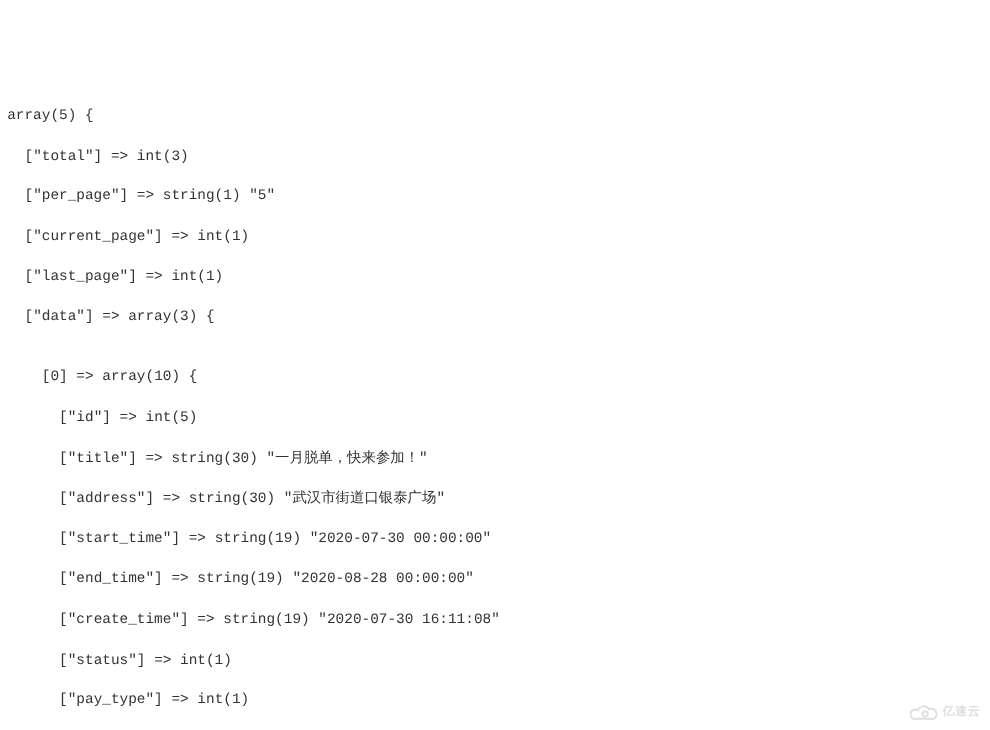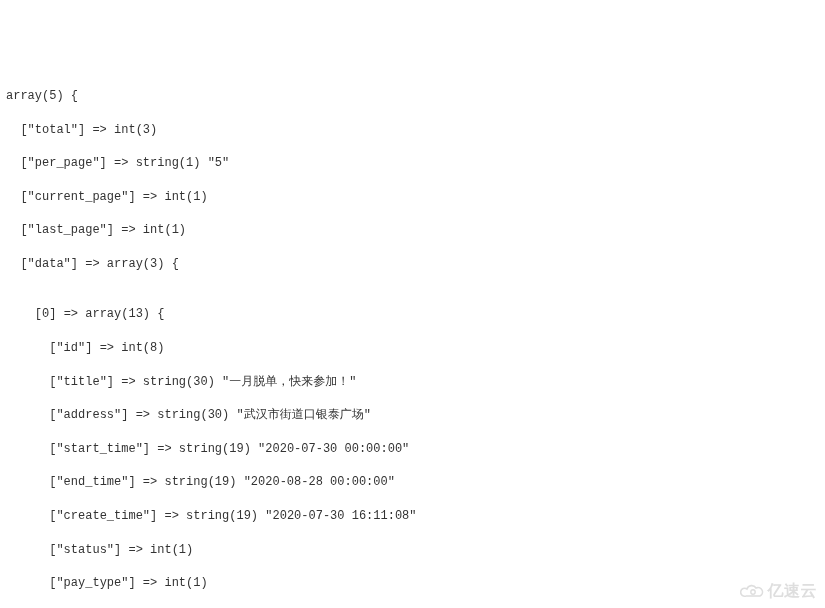--- a/index.html
+++ b/index.html
@@ -11,21 +11,21 @@
       color: #333;
       background: #fff;
       white-space: pre;
     }
     .line { display: block; }
     .watermark {
       position: fixed;
       right: 8px;
       bottom: 6px;
       font-family: Arial, sans-serif;
-      font-size: 16px;
+      font-size: 10px;
       color: #d0d0d0;
       font-weight: 600;
       letter-spacing: 0.5px;
       opacity: 0.7;
       display: flex;
       align-items: center;
       gap: 2px;
     }
     .watermark svg { display: inline-block; }
   </style>
@@ -35,22 +35,22 @@
 
 
 <div>
 <span class="line">array(5) {</span>
 <span class="line">  <span>["total"]</span> <span>=&gt;</span> <span>int(3)</span></span>
 <span class="line">  <span>["per_page"]</span> <span>=&gt;</span> <span>string(1) "5"</span></span>
 <span class="line">  <span>["current_page"]</span> <span>=&gt;</span> <span>int(1)</span></span>
 <span class="line">  <span>["last_page"]</span> <span>=&gt;</span> <span>int(1)</span></span>
 <span class="line">  <span>["data"]</span> <span>=&gt;</span> <span>array(3) {</span></span>
 
-<span class="line">    <span>[0]</span> <span>=&gt;</span> <span>array(13) {</span></span>
-<span class="line">      <span>["id"]</span> <span>=&gt;</span> <span>int(8)</span></span>
+<span class="line">    <span>[0]</span> <span>=&gt;</span> <span>array(10) {</span></span>
+<span class="line">      <span>["id"]</span> <span>=&gt;</span> <span>int(5)</span></span>
 <span class="line">      <span>["title"]</span> <span>=&gt;</span> <span>string(30) "一月脱单，快来参加！"</span></span>
 <span class="line">      <span>["address"]</span> <span>=&gt;</span> <span>string(30) "武汉市街道口银泰广场"</span></span>
 <span class="line">      <span>["start_time"]</span> <span>=&gt;</span> <span>string(19) "2020-07-30 00:00:00"</span></span>
 <span class="line">      <span>["end_time"]</span> <span>=&gt;</span> <span>string(19) "2020-08-28 00:00:00"</span></span>
 <span class="line">      <span>["create_time"]</span> <span>=&gt;</span> <span>string(19) "2020-07-30 16:11:08"</span></span>
 <span class="line">      <span>["status"]</span> <span>=&gt;</span> <span>int(1)</span></span>
 <span class="line">      <span>["pay_type"]</span> <span>=&gt;</span> <span>int(1)</span></span>
 
 
 

